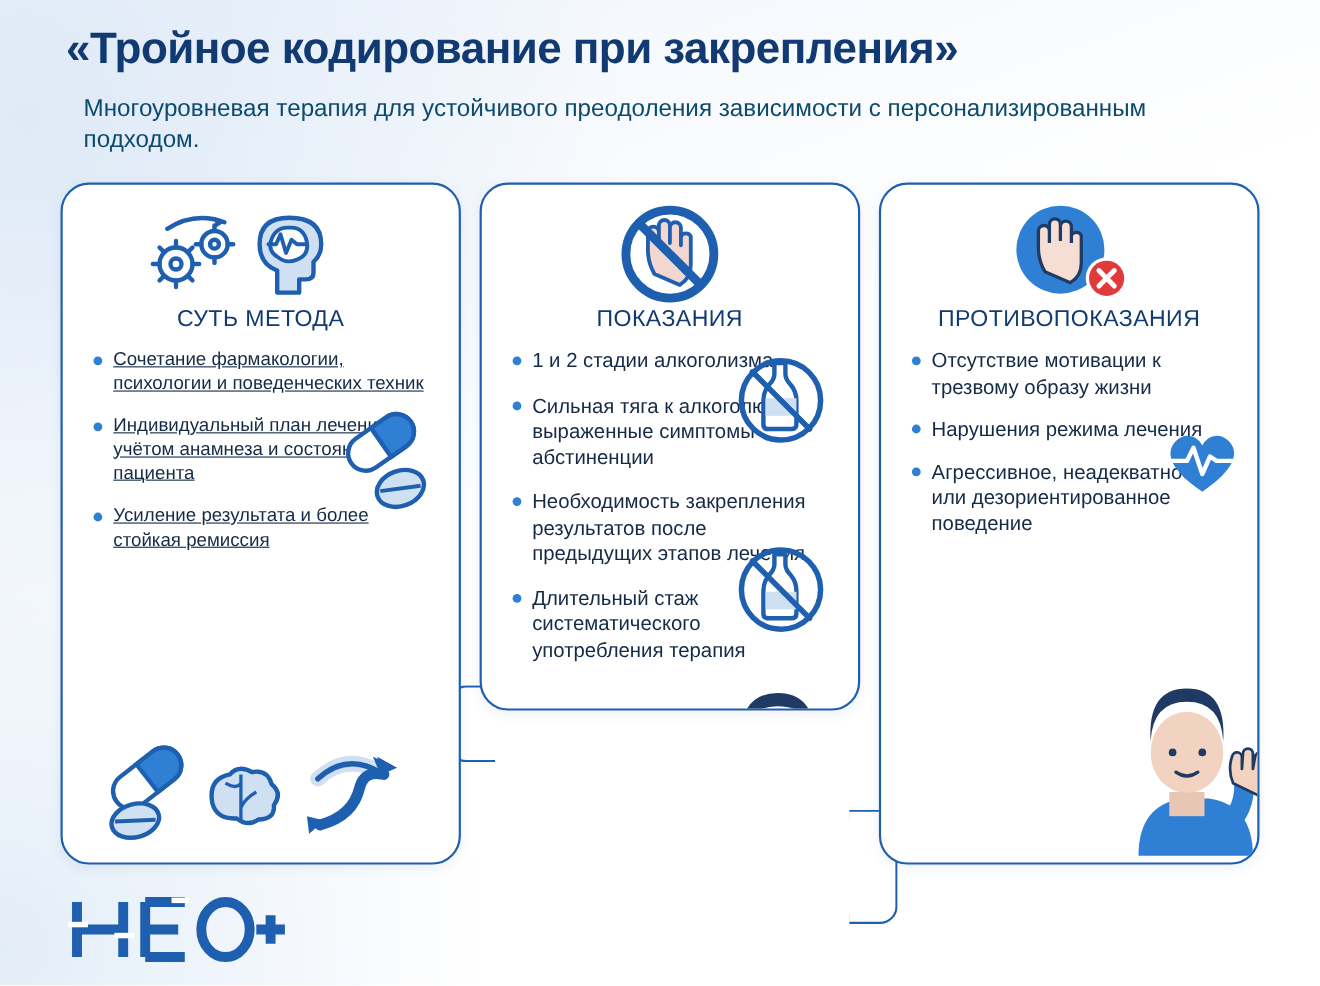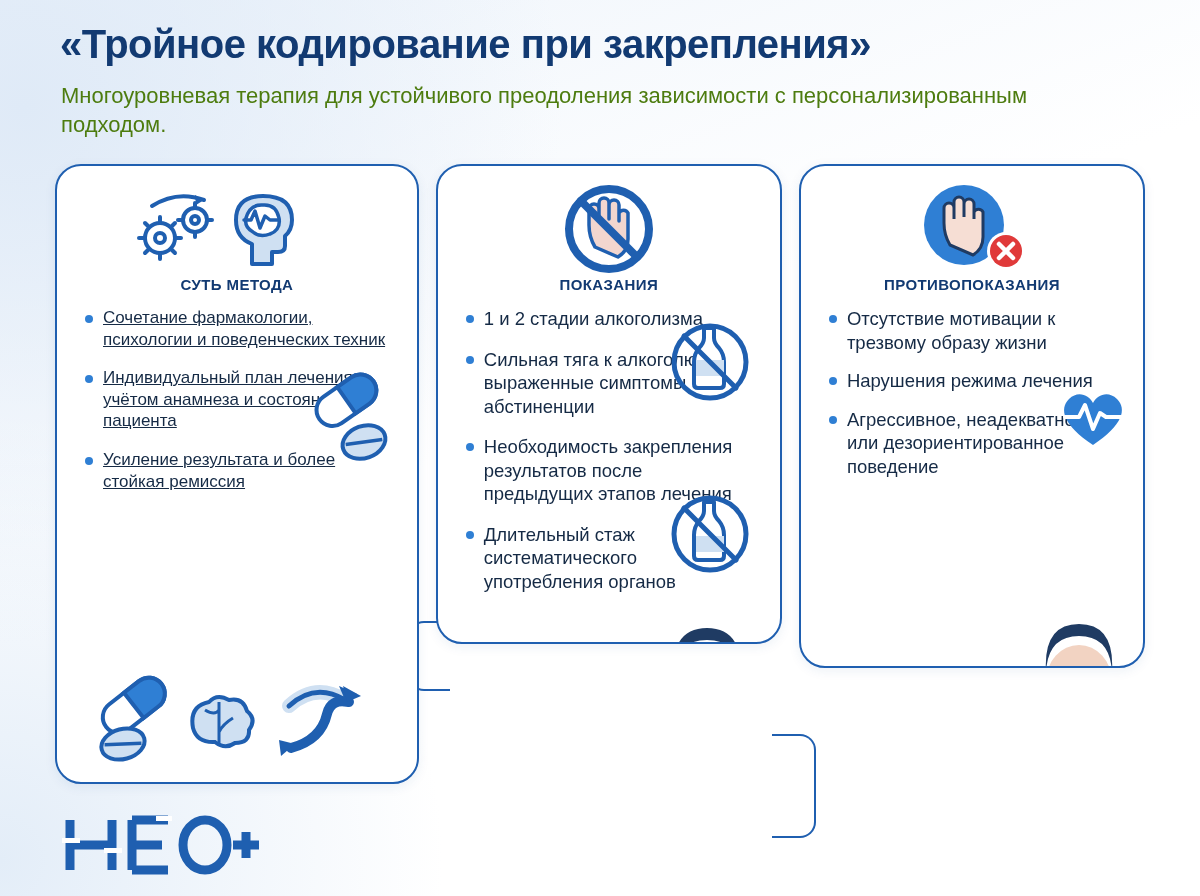--- a/index.html
+++ b/index.html
@@ -38,24 +38,24 @@
   .title {
     font-size: 40px;
     font-weight: bold;
     color: #123a72;
     letter-spacing: -0.5px;
     line-height: 1.12;
     margin: 0 0 14px 0;
   }
   .subtitle {
     font-size: 22px;
-    color: #4d7c0f;
+    color: #0c4a6e;
     line-height: 1.35;
     max-width: 1070px;
-    margin: 1px;
+    margin: 16px;
   }
 
   
   .cards {
     position: relative;
     margin-top: 24px;
     padding: 0 55px;
     display: flex;
     gap: 17px;
     align-items: flex-start;
@@ -65,33 +65,33 @@
     background: #ffffff;
     border: 2.5px solid #1f5fb0;
     border-radius: 26px;
     box-shadow: 0 3px 12px rgba(26,75,140,0.08);
     box-sizing: border-box;
     padding: 20px 20px 20px 20px;
     overflow: hidden;
   }
   .card-1 { width: 370px; height: 620px; }
   .card-2 { width: 352px; height: 480px; }
-  .card-3 { width: 352px; height: 504px; }
+  .card-3 { width: 352px; height: 620px; }
 
   .card-icon-top {
     height: 86px;
     display: flex;
     align-items: center;
     justify-content: center;
     position: relative;
   }
   .card-title {
     text-align: center;
-    font-size: 15px;
-    font-weight: bold;
+    font-size: 21px;
+    font-weight: normal;
     color: #123a72;
     letter-spacing: 0.4px;
     margin-top: 4px;
     margin-bottom: 14px;
   }
   ul.bullets {
     list-style: none;
     margin: 0;
     padding: 0 4px 0 6px;
   }
@@ -261,21 +261,21 @@
           <line x1="22" y1="20" x2="78" y2="76" stroke="#1f5fb0" stroke-width="8" stroke-linecap="round"></line>
         </svg>
       </div>
 
       <div class="card-title">ПОКАЗАНИЯ</div>
 
       <ul class="bullets">
         <li>1 и 2 стадии алкоголизма</li>
         <li>Сильная тяга к алкоголю и выраженные симптомы абстиненции</li>
         <li>Необходимость закрепления результатов после предыдущих этапов лечения</li>
-        <li>Длительный стаж систематического употребления органов</li>
+        <li>Длительный стаж систематического употребления терапия</li>
       </ul>
 
       <div class="float" style="left:222px; top:150px;">
         <svg width="100" height="92" viewBox="0 0 100 92">
           <circle cx="50" cy="46" r="36" fill="none" stroke="#1f5fb0" stroke-width="5"></circle>
           <path d="M44 12 h10 v10 q0 5 5 10 q5 6 5 14 v22 q0 4 -4 4 h-22 q-4 0 -4 -4 v-22 q0 -8 5 -14 q5 -5 5 -10 z" fill="#ffffff" stroke="#1f5fb0" stroke-width="4" stroke-linejoin="round"></path>
           <rect x="36" y="44" width="28" height="16" fill="#cfe0f2" stroke="none"></rect>
           <line x1="24" y1="20" x2="76" y2="72" stroke="#1f5fb0" stroke-width="5" stroke-linecap="round"></line>
         </svg>
       </div>

